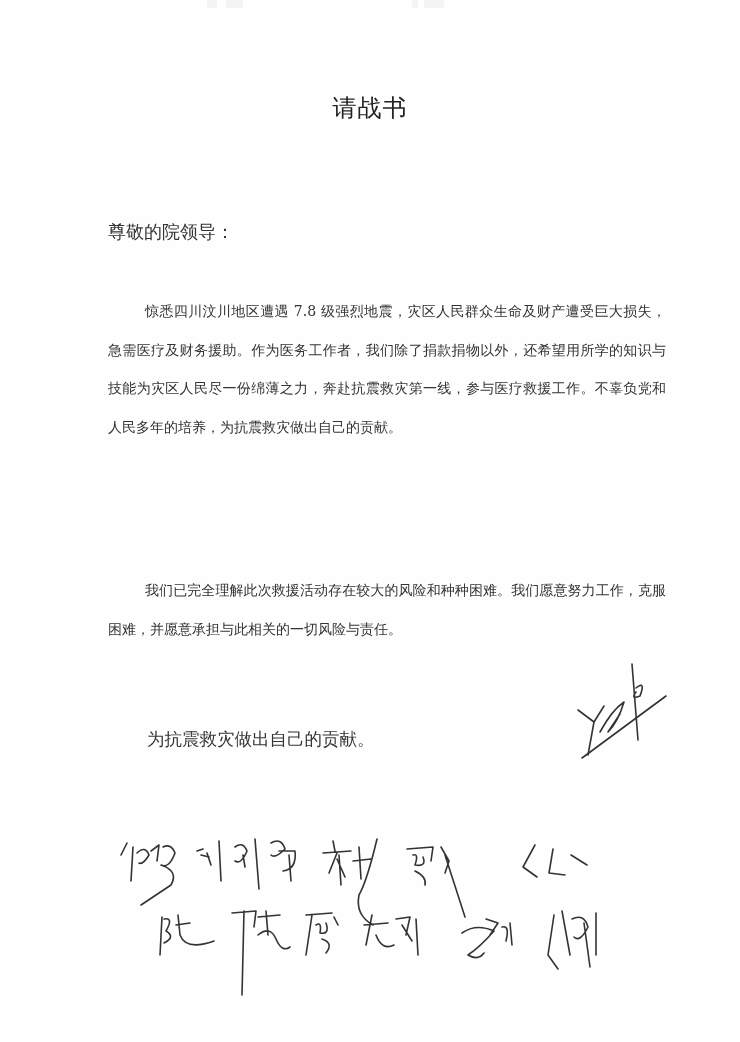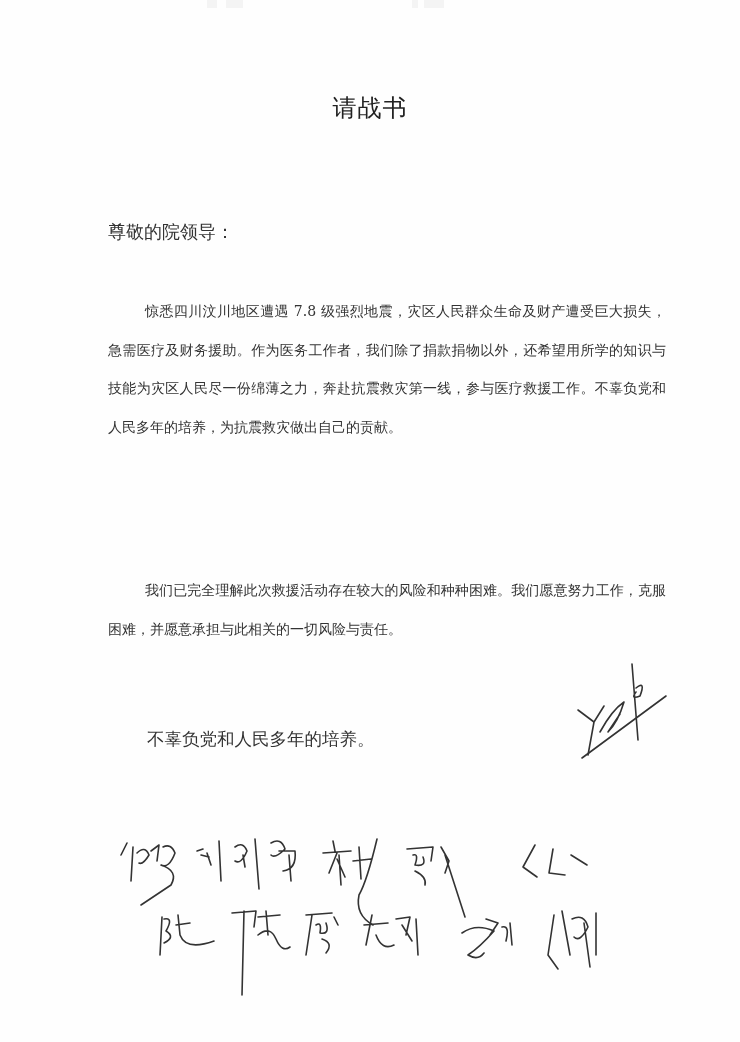--- a/index.html
+++ b/index.html
@@ -33,21 +33,21 @@
 
 <div class="scan-mark" style="left:207px;width:10px;"></div>
 <div class="scan-mark" style="left:226px;width:17px;"></div>
 <div class="scan-mark" style="left:412px;width:6px;"></div>
 <div class="scan-mark" style="left:424px;width:20px;"></div>
 
 <div class="title">请战书</div>
 <div class="salutation">尊敬的院领导：</div>
 <p class="para p1">惊悉四川汶川地区遭遇 7.8 级强烈地震，灾区人民群众生命及财产遭受巨大损失，急需医疗及财务援助。作为医务工作者，我们除了捐款捐物以外，还希望用所学的知识与技能为灾区人民尽一份绵薄之力，奔赴抗震救灾第一线，参与医疗救援工作。不辜负党和人民多年的培养，为抗震救灾做出自己的贡献。</p>
 <p class="para p2">我们已完全理解此次救援活动存在较大的风险和种种困难。我们愿意努力工作，克服困难，并愿意承担与此相关的一切风险与责任。</p>
-<div class="request">不辜负党和人民多年的培养。</div>
+<div class="request">为抗震救灾做出自己的贡献。</div>
 
 <svg class="sig" style="left:560px;top:650px;" width="120" height="120">
   <path d="M18 60 L34 72 L44 56 M34 72 L28 105 M40 82 Q52 60 64 52 Q58 72 48 82 Q56 70 60 64"></path>
   <path d="M72 14 L78 90 M76 38 Q86 30 80 46 Q70 50 76 42"></path>
   <path d="M22 108 L106 46"></path>
 </svg>
 
 <svg class="sig" style="left:115px;top:825px;" width="610" height="80">
   <path d="M12 18 L6 30 M18 22 L16 56 M22 28 Q30 20 34 30 Q28 40 24 38 M36 26 L44 20 L42 36 M48 22 Q56 18 60 28 Q54 44 46 40 Q64 46 56 60 L26 80"></path>
   <path d="M82 26 L88 24 M86 30 L94 32 M92 28 L96 40 M104 16 L106 56"></path>

